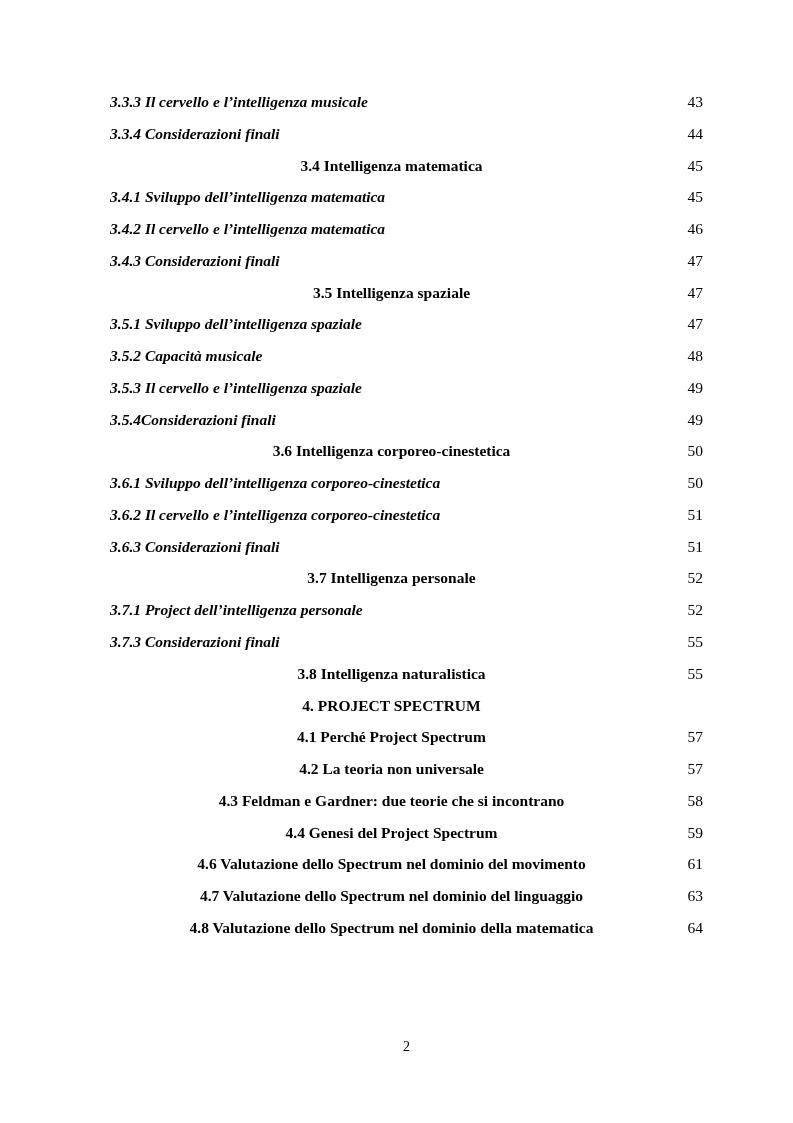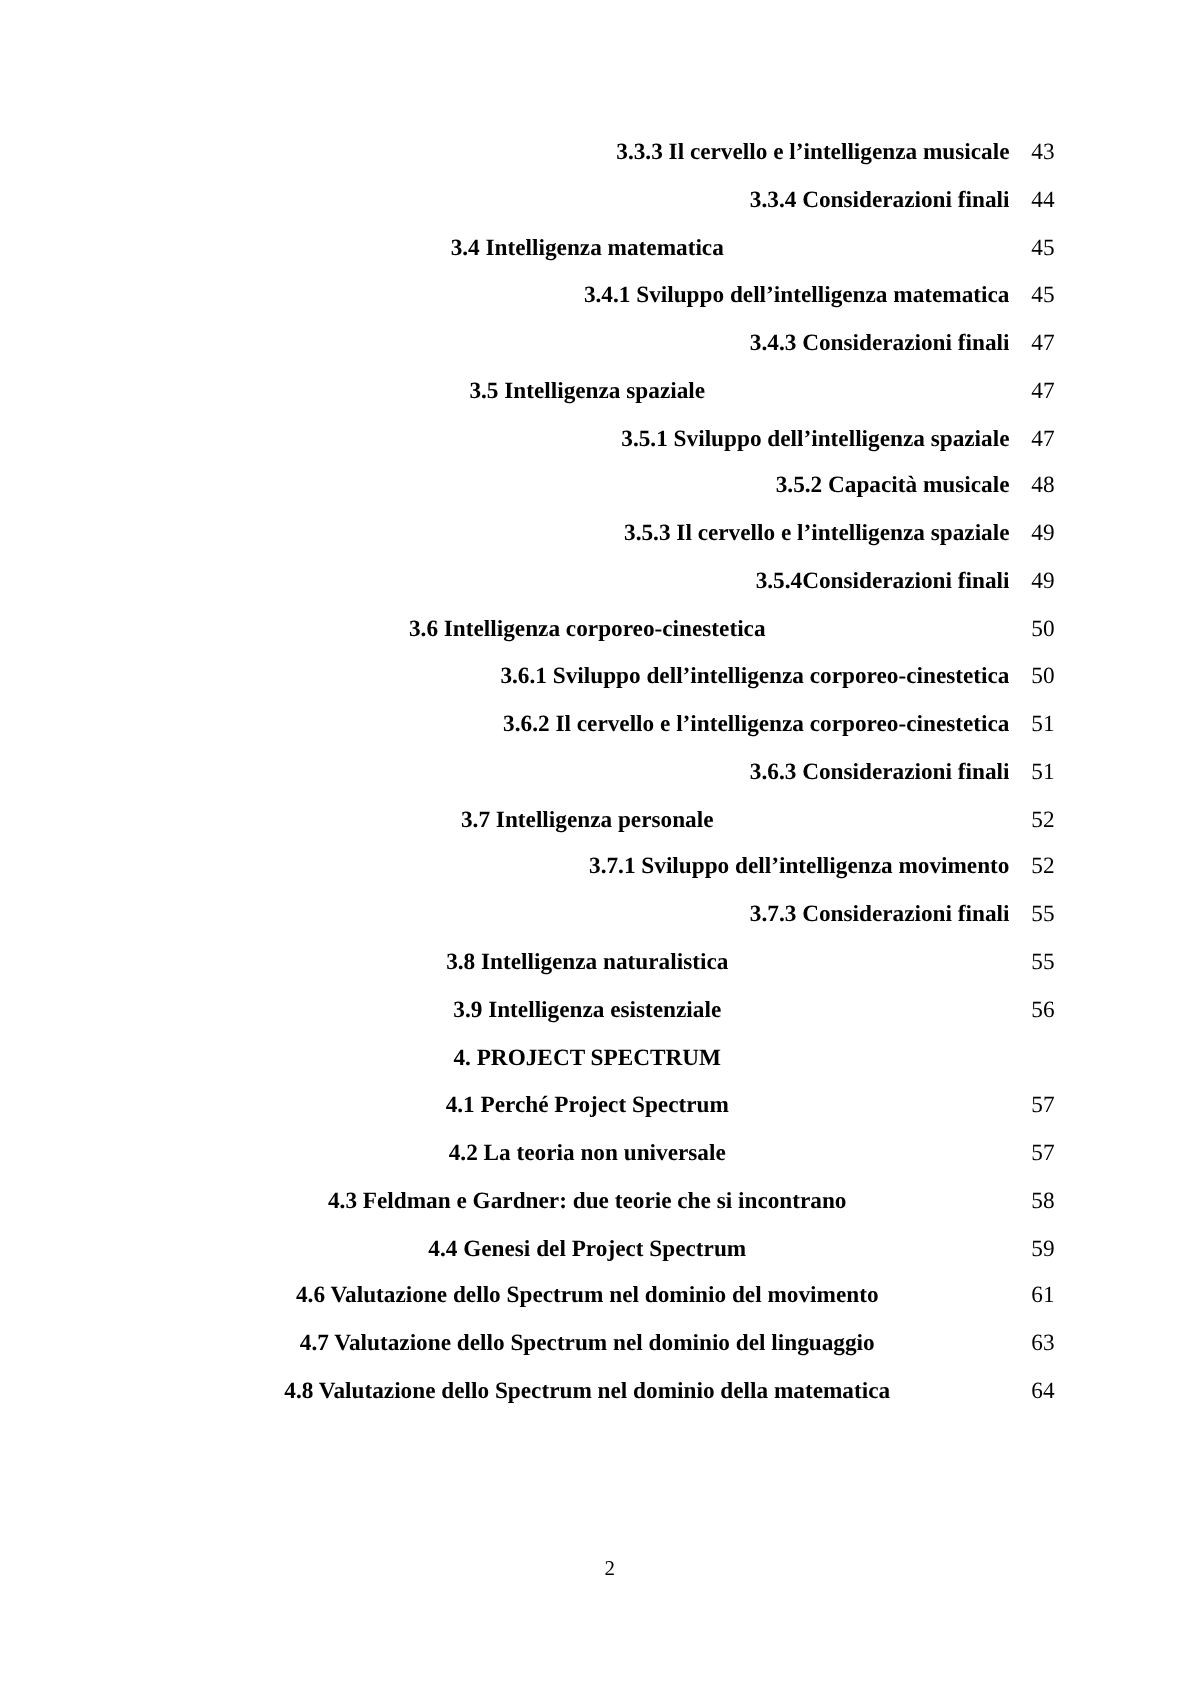--- a/index.html
+++ b/index.html
@@ -42,21 +42,21 @@
     font-weight: normal;
     font-style: normal;
   }
   .toc-row.is-bold .toc-label {
     font-weight: bold;
     font-style: normal;
     text-align: center;
   }
   .toc-row.is-italic .toc-label {
     font-weight: bold;
-    text-align: right;
+    font-style: italic;
   }
   .footer-page-number {
     position: absolute;
     left: 110px;
     right: 90px;
     top: 1036px;
     height: 22px;
     line-height: 22px;
     text-align: center;
     font-size: 14px;
@@ -76,20 +76,24 @@
         <span class="toc-label">3.3.4 Considerazioni finali</span>
         <span class="toc-page">44</span>
       </div>
       <div class="toc-row is-bold">
         <span class="toc-label">3.4 Intelligenza matematica</span>
         <span class="toc-page">45</span>
       </div>
       <div class="toc-row is-italic">
         <span class="toc-label">3.4.1 Sviluppo dell’intelligenza matematica</span>
         <span class="toc-page">45</span>
+      </div>
+      <div class="toc-row is-italic">
+        <span class="toc-label">3.4.2 Il cervello e l’intelligenza matematica</span>
+        <span class="toc-page">46</span>
       </div>
       <div class="toc-row is-italic">
         <span class="toc-label">3.4.3 Considerazioni finali</span>
         <span class="toc-page">47</span>
       </div>
       <div class="toc-row is-bold">
         <span class="toc-label">3.5 Intelligenza spaziale</span>
         <span class="toc-page">47</span>
       </div>
       <div class="toc-row is-italic">
@@ -122,34 +126,30 @@
       </div>
       <div class="toc-row is-italic">
         <span class="toc-label">3.6.3 Considerazioni finali</span>
         <span class="toc-page">51</span>
       </div>
       <div class="toc-row is-bold">
         <span class="toc-label">3.7 Intelligenza personale</span>
         <span class="toc-page">52</span>
       </div>
       <div class="toc-row is-italic">
-        <span class="toc-label">3.7.1 Sviluppo dell’intelligenza movimento</span>
+        <span class="toc-label">3.7.1 Project dell’intelligenza personale</span>
         <span class="toc-page">52</span>
       </div>
       <div class="toc-row is-italic">
         <span class="toc-label">3.7.3 Considerazioni finali</span>
         <span class="toc-page">55</span>
       </div>
       <div class="toc-row is-bold">
         <span class="toc-label">3.8 Intelligenza naturalistica</span>
         <span class="toc-page">55</span>
-      </div>
-      <div class="toc-row is-bold">
-        <span class="toc-label">3.9 Intelligenza esistenziale</span>
-        <span class="toc-page">56</span>
       </div>
       <div class="toc-row is-bold">
         <span class="toc-label">4. PROJECT SPECTRUM</span>
         <span class="toc-page"></span>
       </div>
       <div class="toc-row is-bold">
         <span class="toc-label">4.1 Perché Project Spectrum</span>
         <span class="toc-page">57</span>
       </div>
       <div class="toc-row is-bold">

